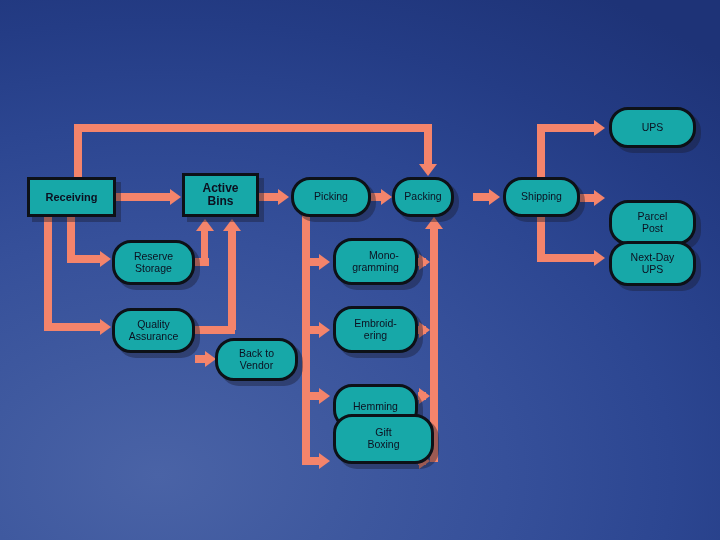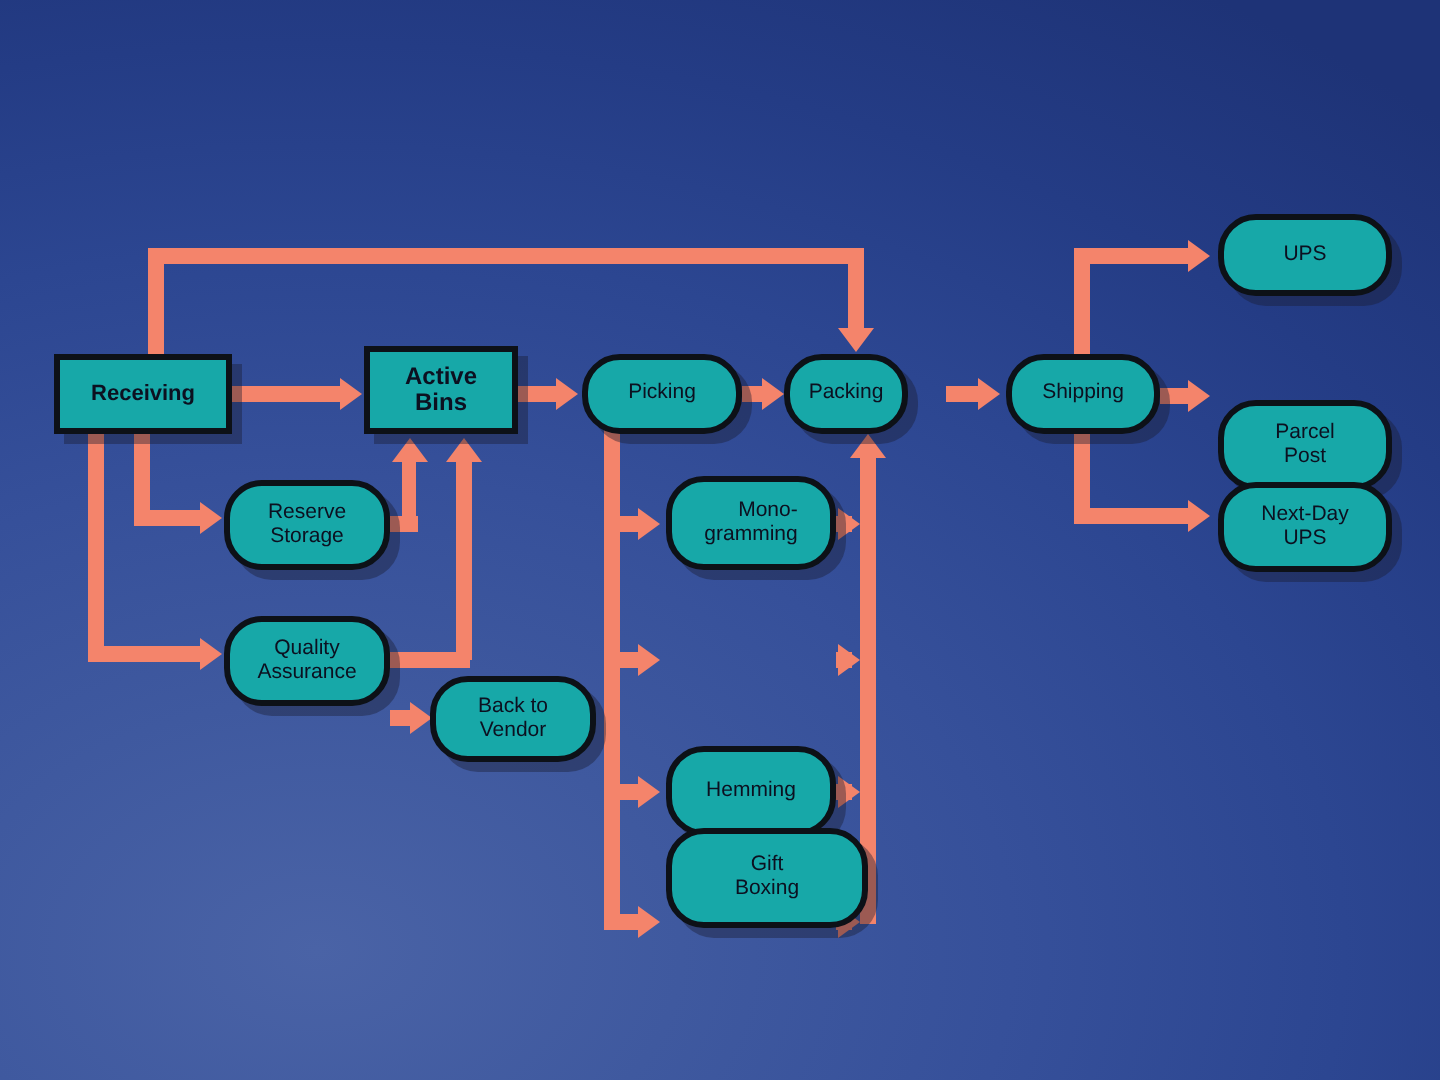--- a/index.html
+++ b/index.html
@@ -210,21 +210,25 @@
 Storage</span>
     </div>
   <div class="node small" style="left:215px; top:338px; width:83px;  height:43px;">
       <span class="lbl">Back to
 Vendor</span>
     </div>
   <div class="node small" style="left:333px; top:238px; width:85px;  height:47px;text-align:right;">
       <span class="lbl">Mono-
 gramming</span>
     </div>
-  <div class="node small" style="left:333px; top:373px; width:85px;  height:45px;">
+  <div class="node small" style="left:333px; top:306px; width:85px;  height:47px;">
+      <span class="lbl">Embroid-
+ering</span>
+    </div>
+  <div class="node small" style="left:333px; top:384px; width:85px;  height:45px;">
       <span class="lbl">Hemming</span>
     </div>
   <div class="node small" style="left:333px; top:414px; width:101px;  height:50px;">
       <span class="lbl">Gift
 Boxing</span>
     </div>
 
 </div>
 
 </body></html>

